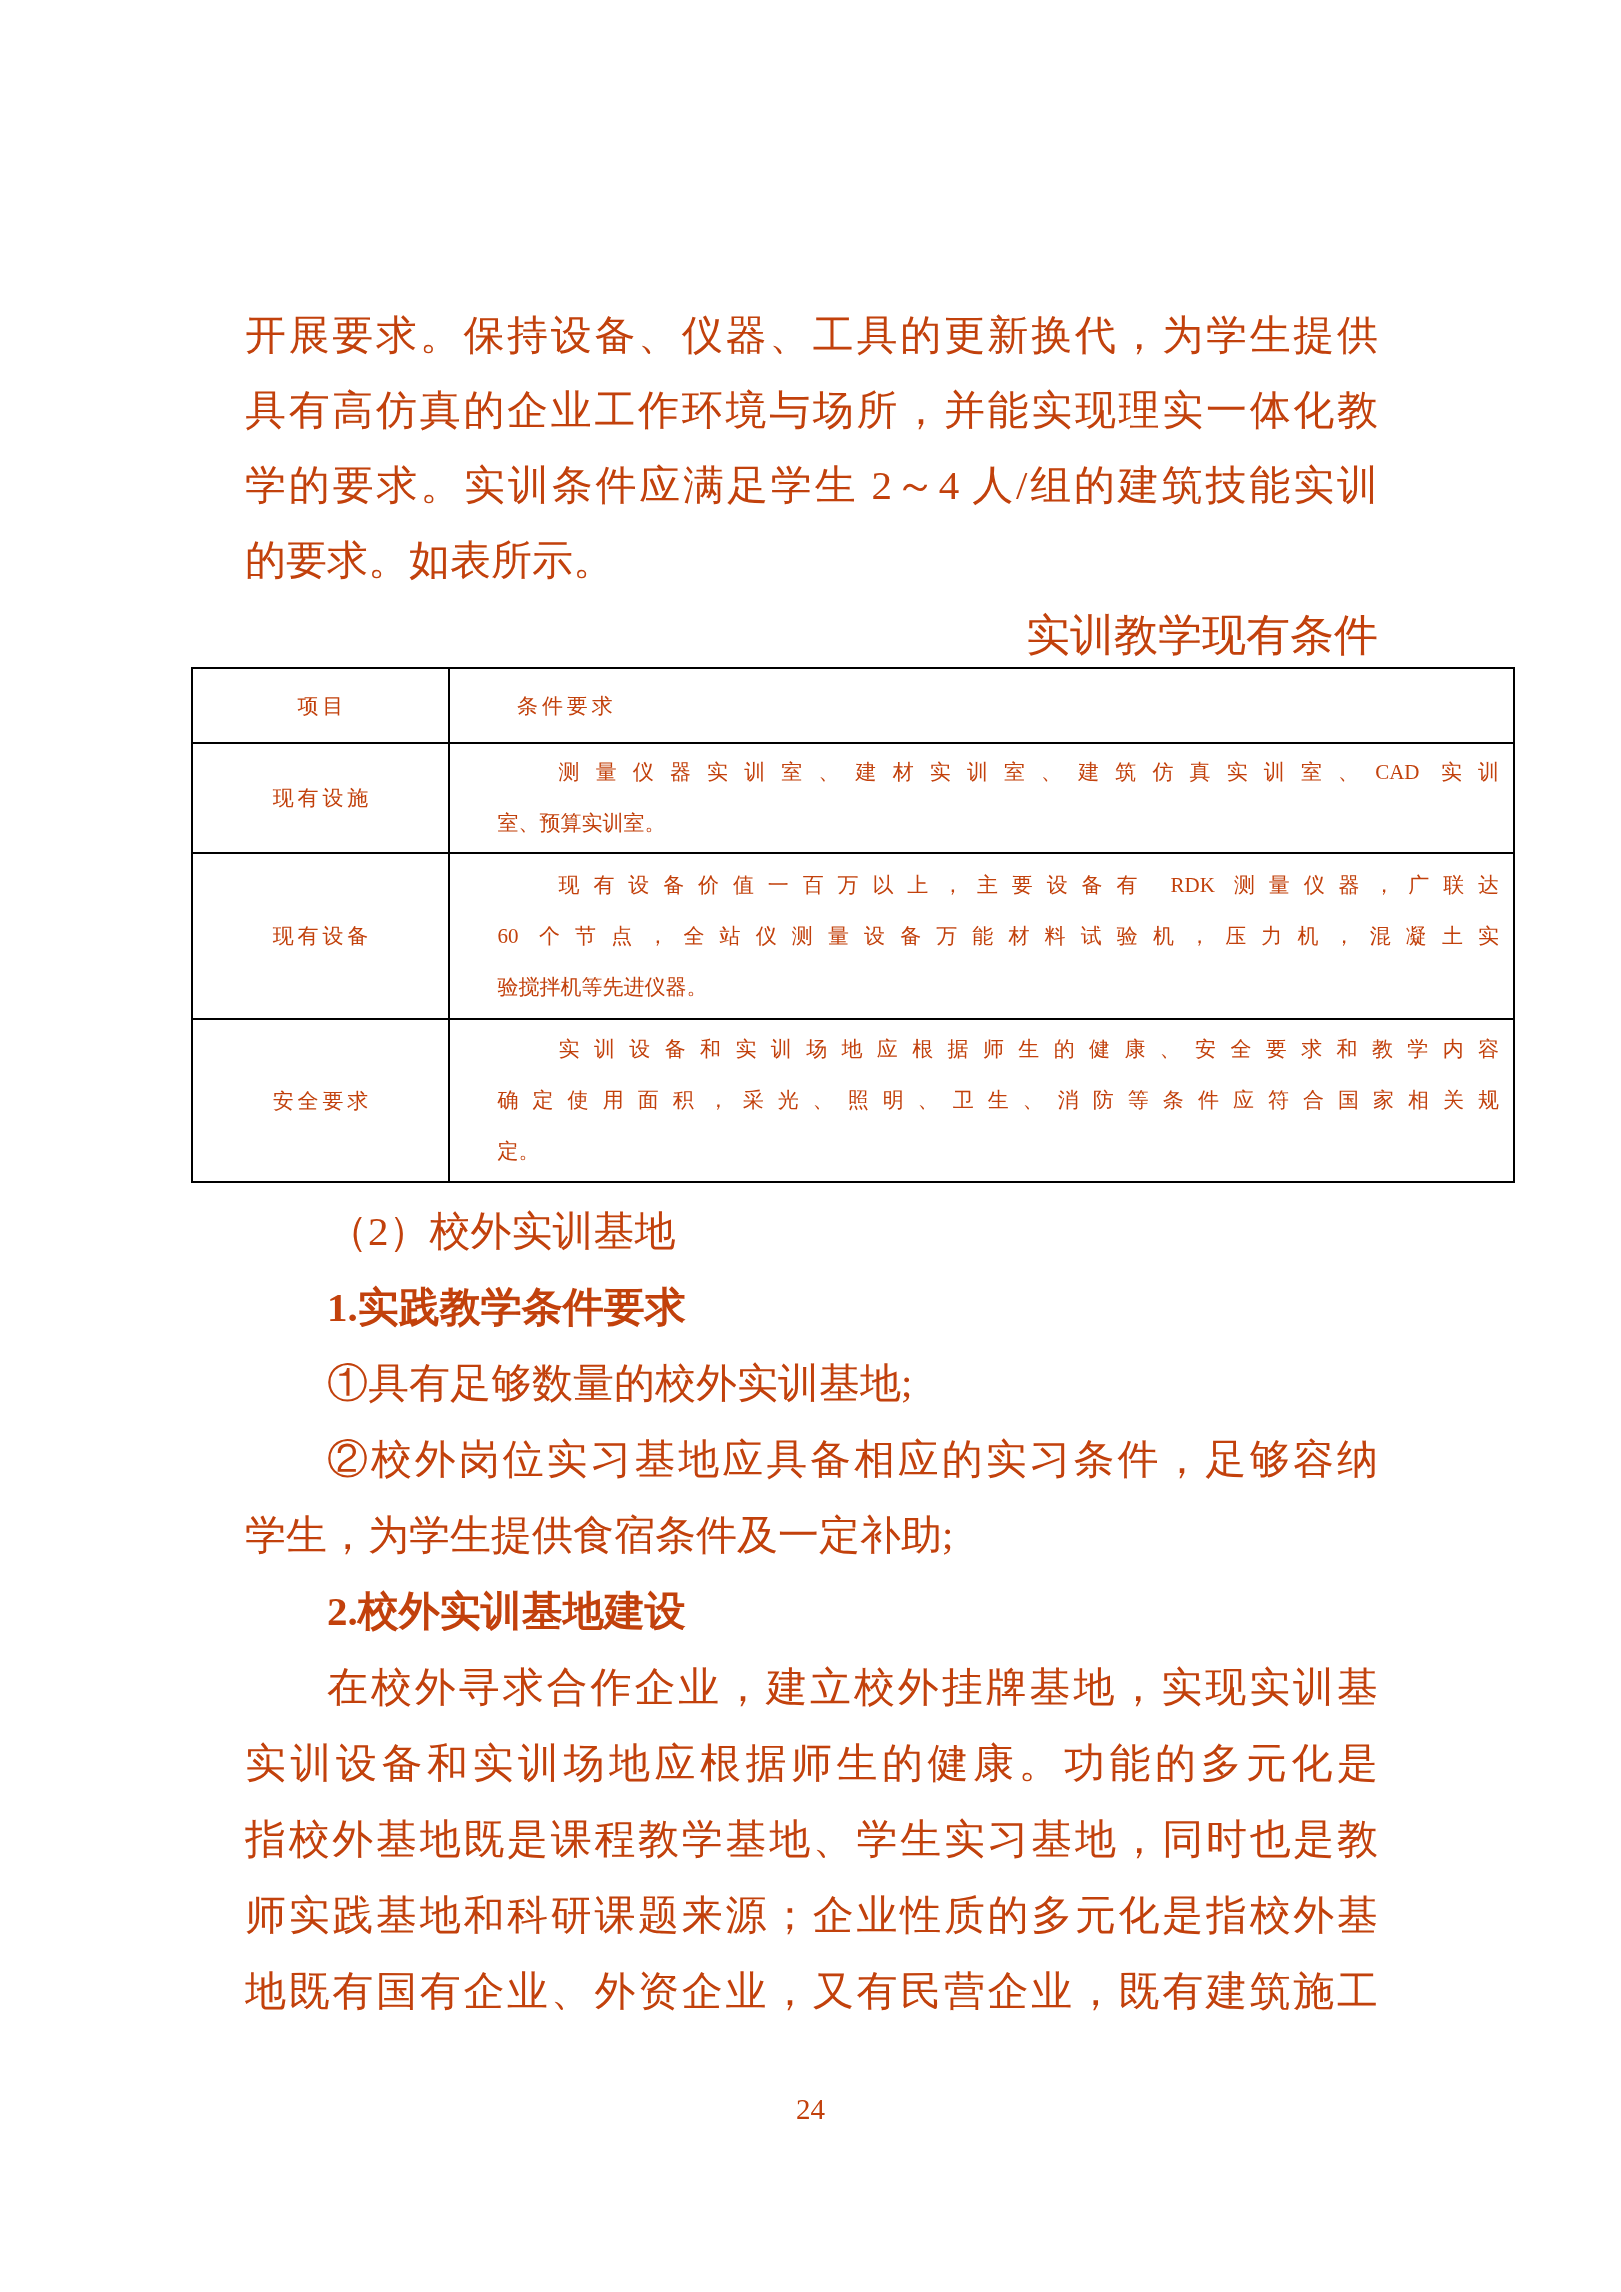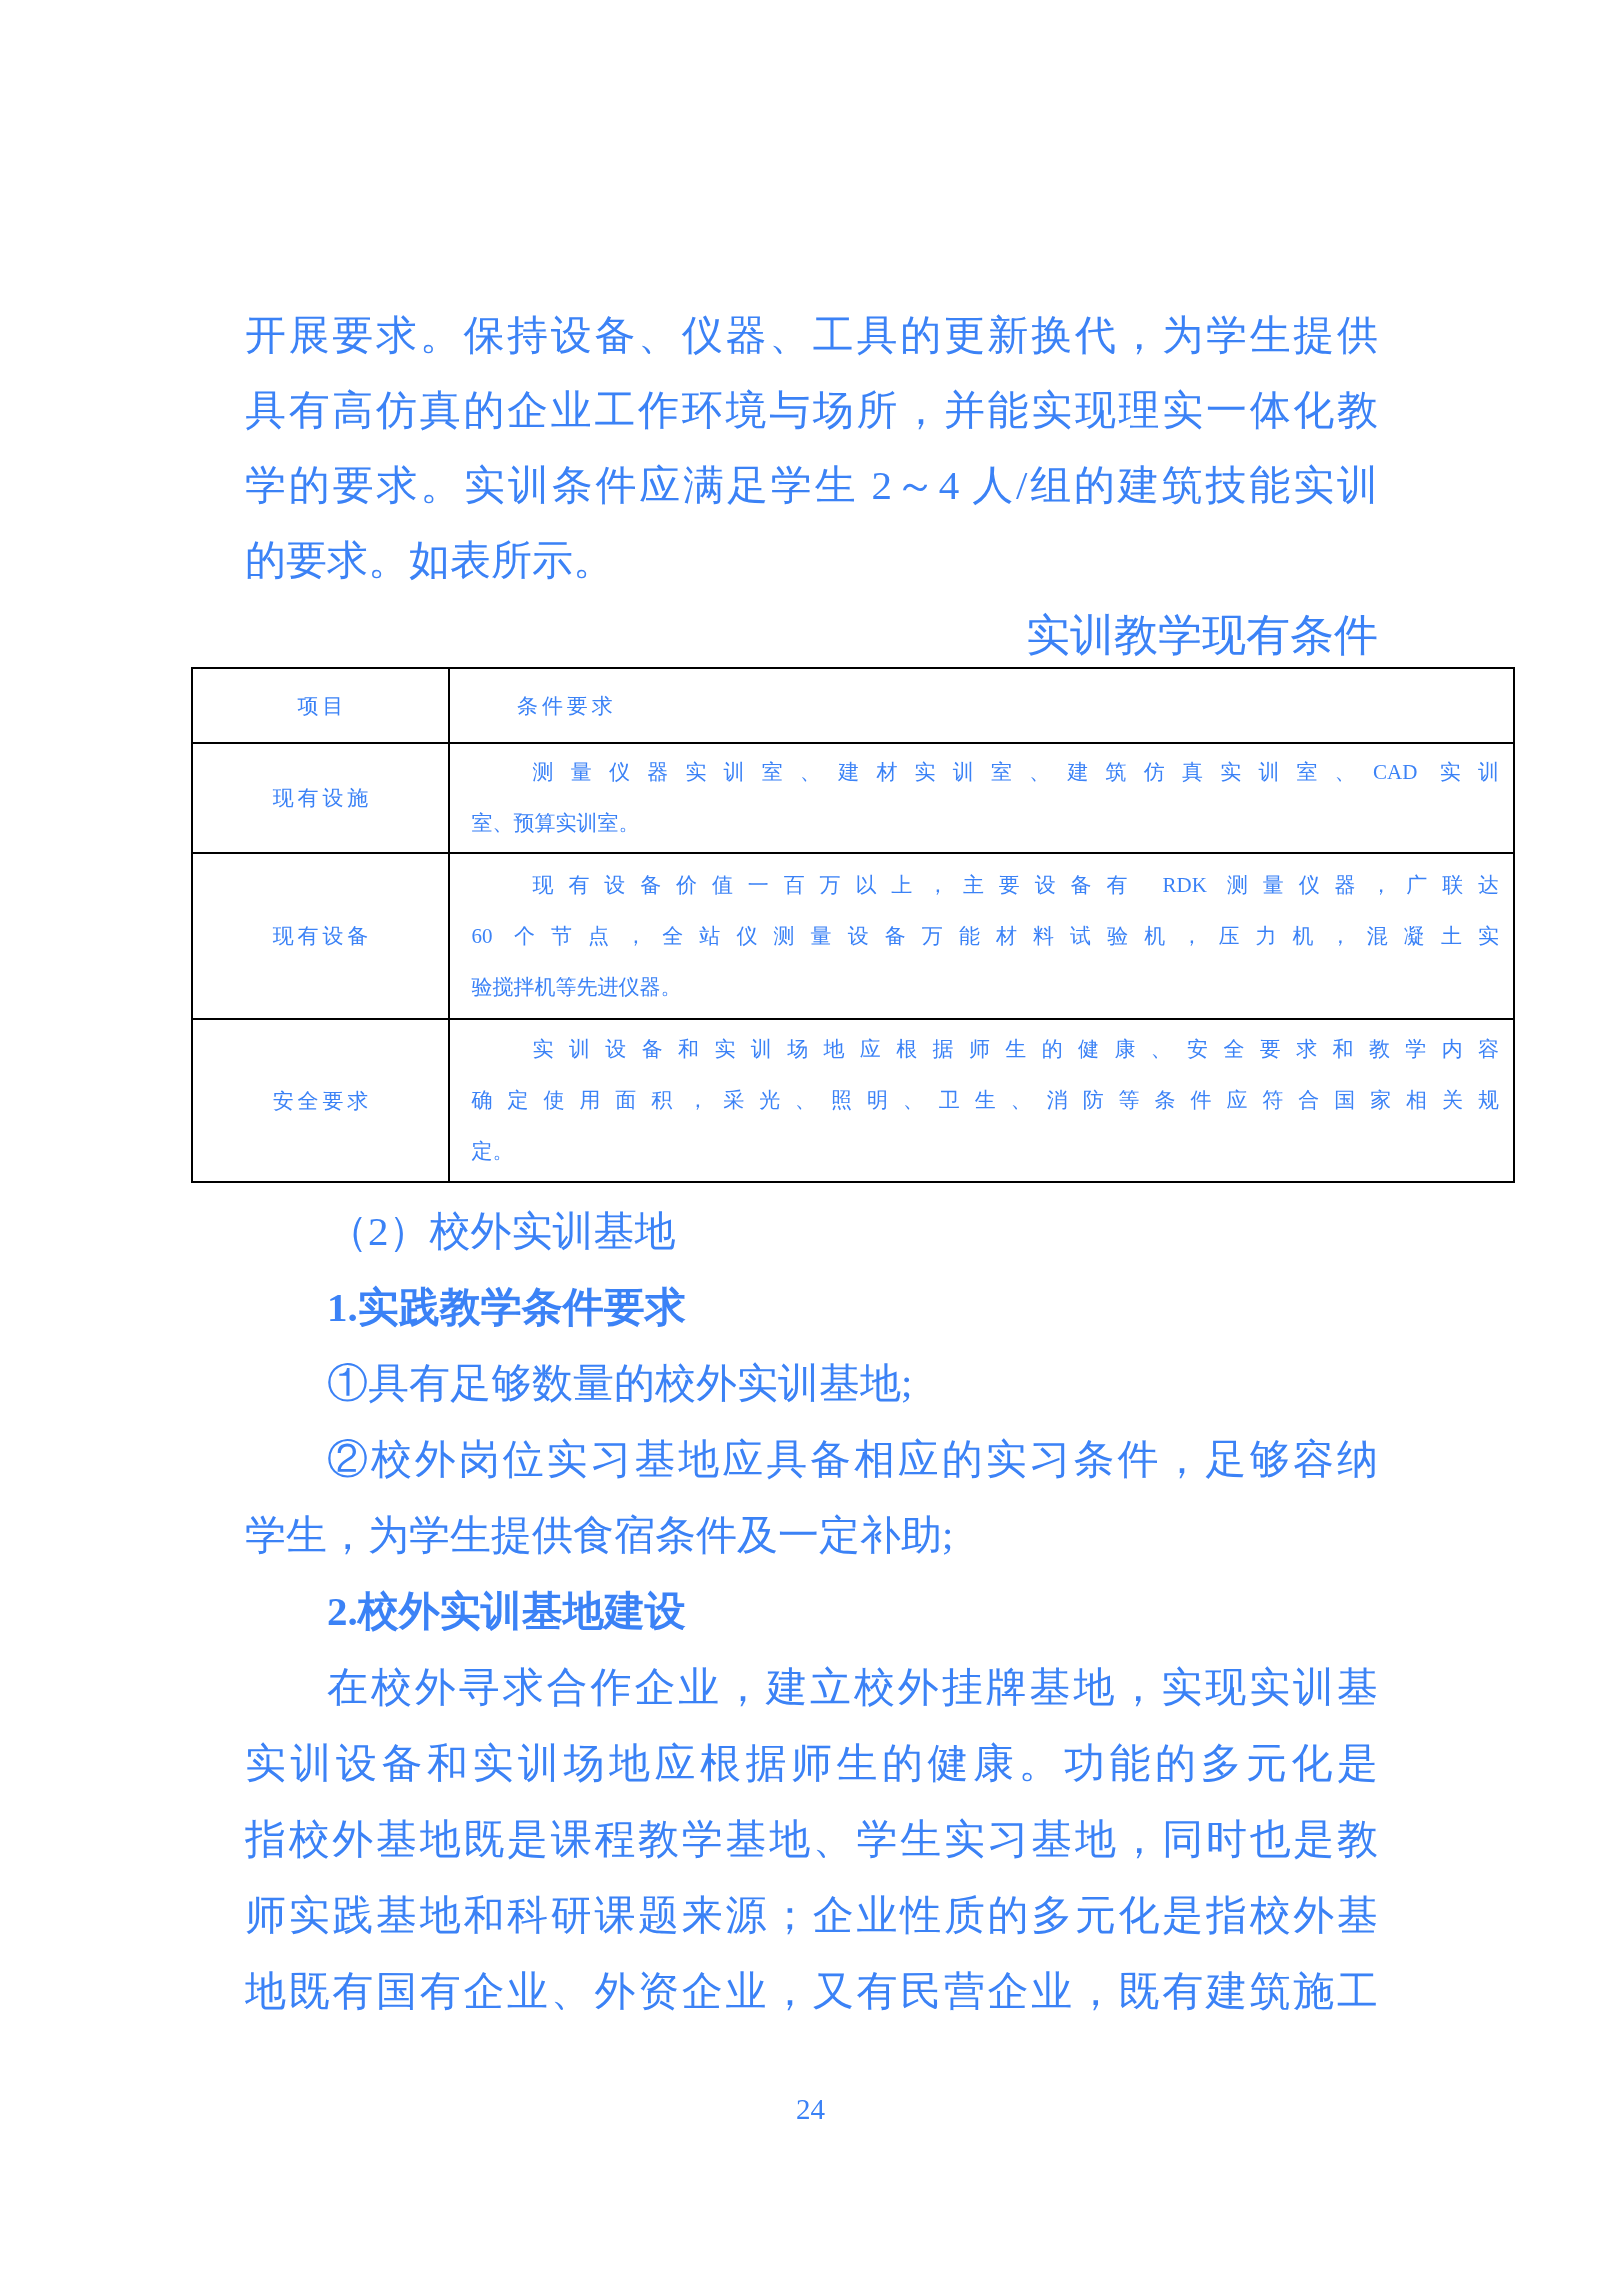--- a/index.html
+++ b/index.html
@@ -3,21 +3,21 @@
 <meta charset="utf-8">
 <style>
   html,body { margin:0; padding:0; background:#808080; }
   .page {
     position: relative;
     width: 1621px;
     height: 2293px;
     background: #ffffff;
     margin: 0 auto;
     font-family: "Liberation Serif", serif;
-    color: #3b82f6;
+    color: #c2410c;
     overflow: hidden;
   }
   
   .textblock {
     position: absolute;
     left: 245px;
     width: 1133px;
   }
   .bline {
     height: 75px;
@@ -61,20 +61,21 @@
   td.c2 { width: 982px; padding: 0 13.7px 0 21.6px; }
   tr.hrow { height: 75px; }
   tr.r1 { height: 110px; padding-left: 12px; }
   tr.r2 { height: 166px; }
   tr.r3 { height: 163px; }
   td.hc2 { text-align: left; padding-left: 67px; font-size: 35px; letter-spacing: 3.9px; }
   .cline {
     height: 51px;
     line-height: 51px;
     white-space: nowrap;
+    margin-left: 26px;
   }
   .cline.jf {
     text-align: justify;
     text-align-last: justify;
     white-space: normal;
   }
   .cline.ind { text-indent: 61px; }
   
   .pagenum {
     position: absolute;

